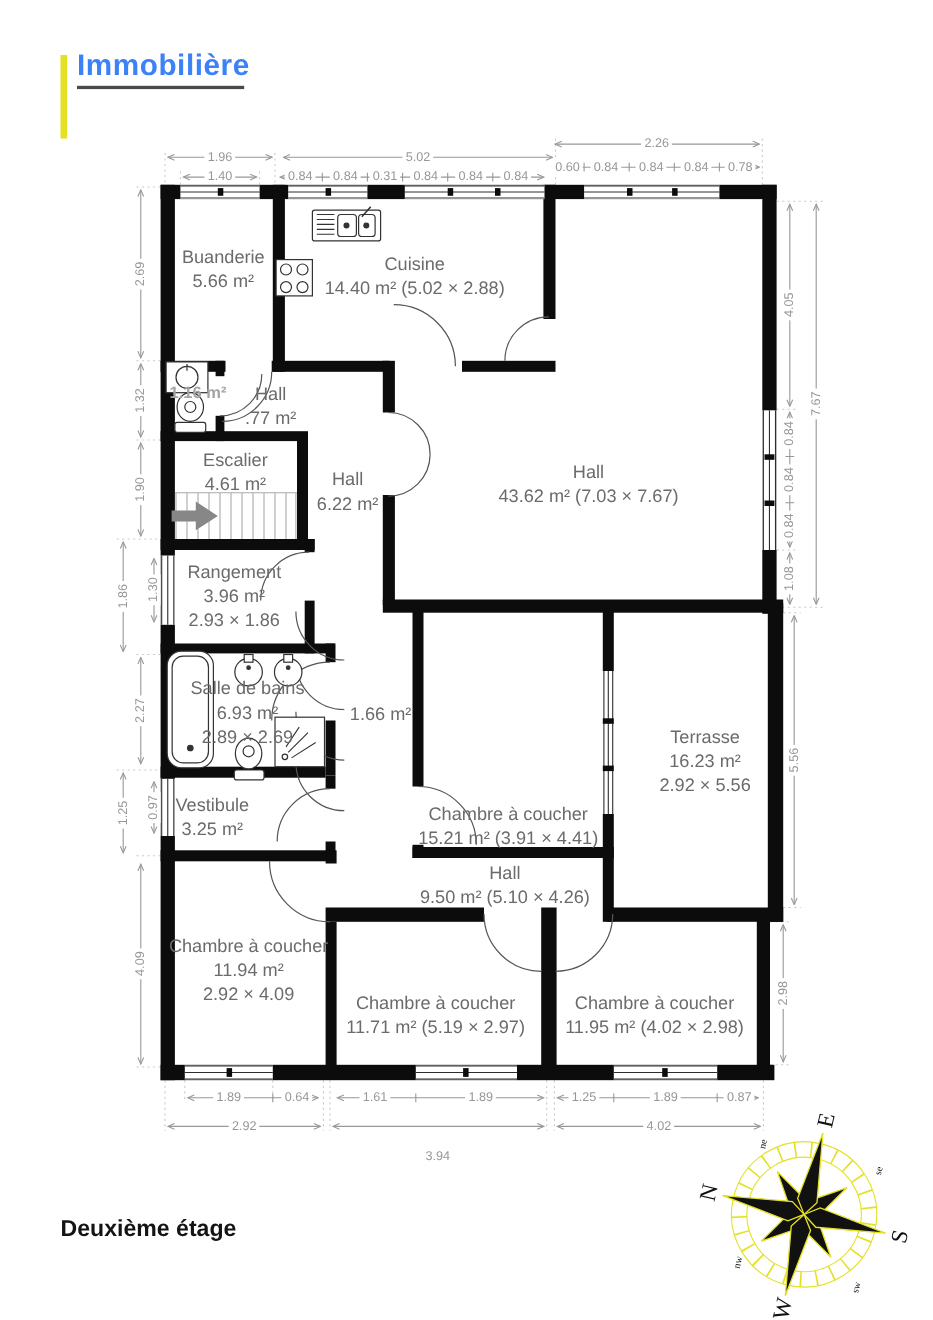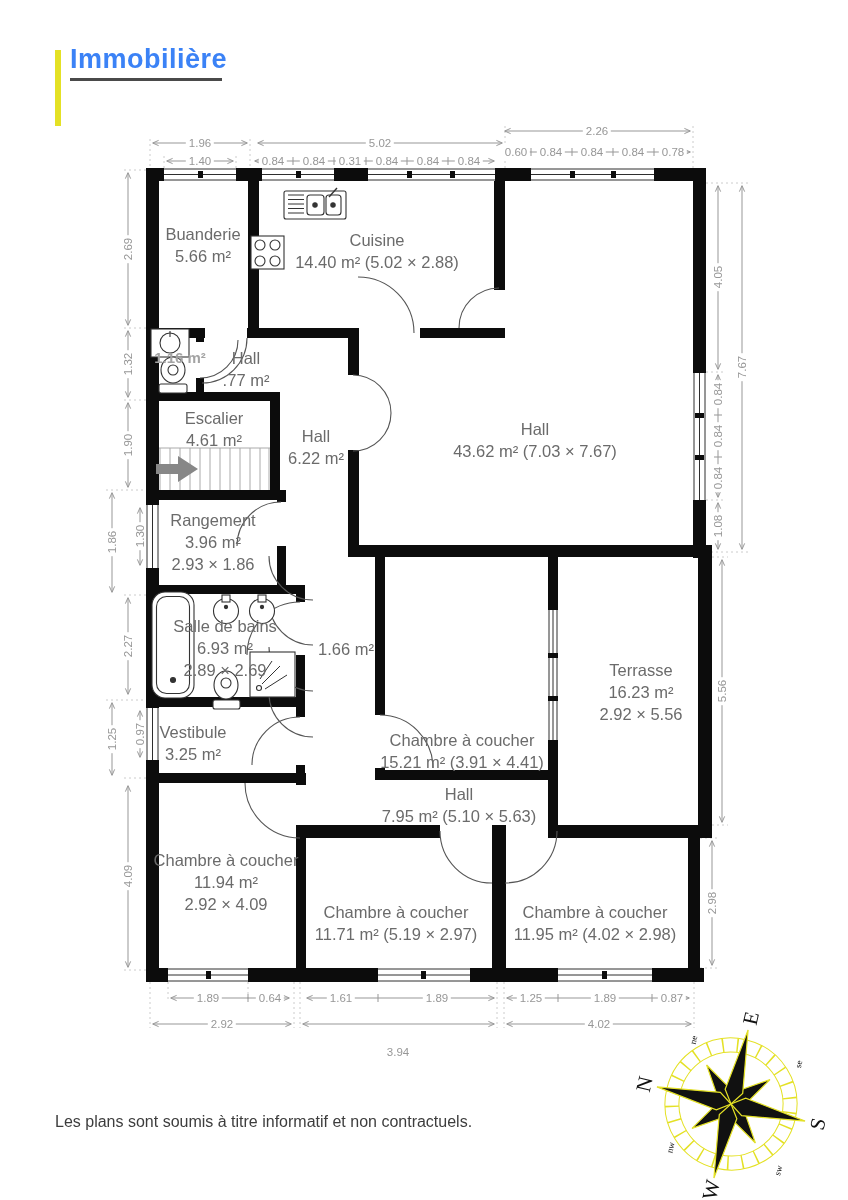--- a/index.html
+++ b/index.html
@@ -362,21 +362,21 @@
 <div class="room" style="left:193px;top:744px">
   <div>Vestibule</div>
   <div>3.25 m²</div>
 </div>
 <div class="room" style="left:462px;top:752px">
   <div>Chambre à coucher</div>
   <div>15.21 m² (3.91 × 4.41)</div>
 </div>
 <div class="room" style="left:459px;top:806px">
   <div>Hall</div>
-  <div>7.95 m² (5.10 × 5.63)</div>
+  <div>9.50 m² (5.10 × 4.26)</div>
 </div>
 <div class="room" style="left:226px;top:883px">
   <div>Chambre à coucher</div>
   <div>11.94 m²</div>
   <div>2.92 × 4.09</div>
 </div>
 <div class="room" style="left:396px;top:924px">
   <div>Chambre à coucher</div>
   <div>11.71 m² (5.19 × 2.97)</div>
 </div>
@@ -425,14 +425,14 @@
 <span class="dim" style="left:341px;top:998px">1.61</span>
 <span class="dim" style="left:437px;top:998px">1.89</span>
 <span class="dim" style="left:531px;top:998px">1.25</span>
 <span class="dim" style="left:605px;top:998px">1.89</span>
 <span class="dim" style="left:672px;top:998px">0.87</span>
 <span class="dim" style="left:222px;top:1024px">2.92</span>
 <span class="dim" style="left:398px;top:1052px">3.94</span>
 <span class="dim" style="left:599px;top:1024px">4.02</span>
 
 <div class="footer">
-  <div class="footer-sub">Les plans sont soumis à titre informatif et non contractuels.</div>
+  <div class="footer-title">Deuxième étage</div>
 </div>
 
 </body></html>

